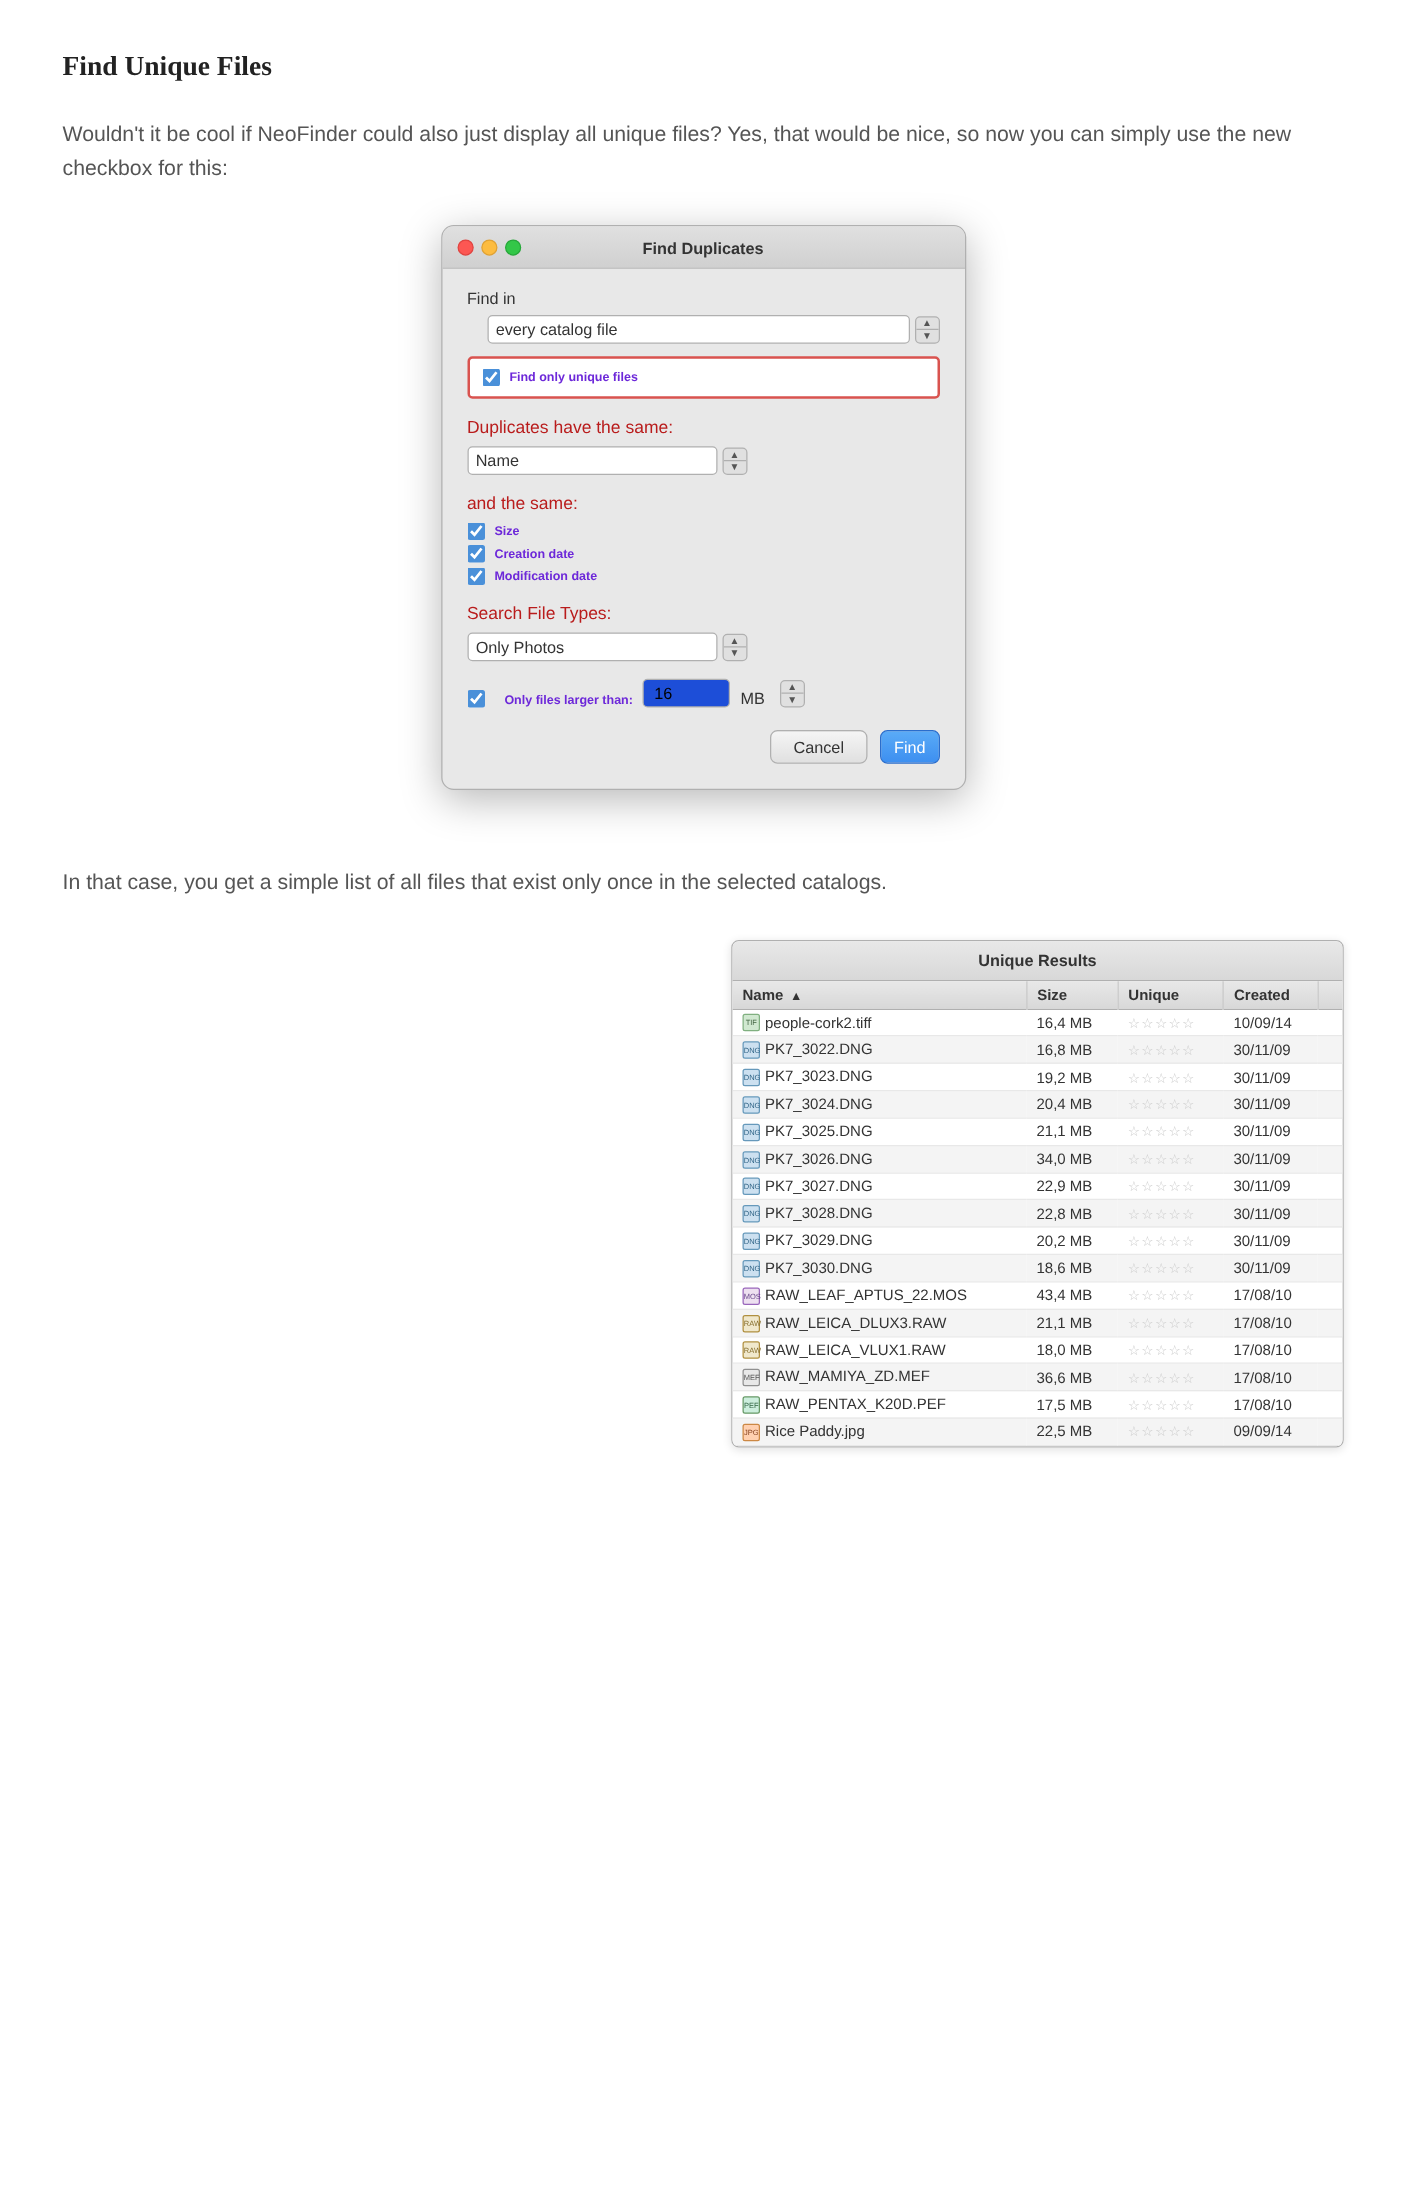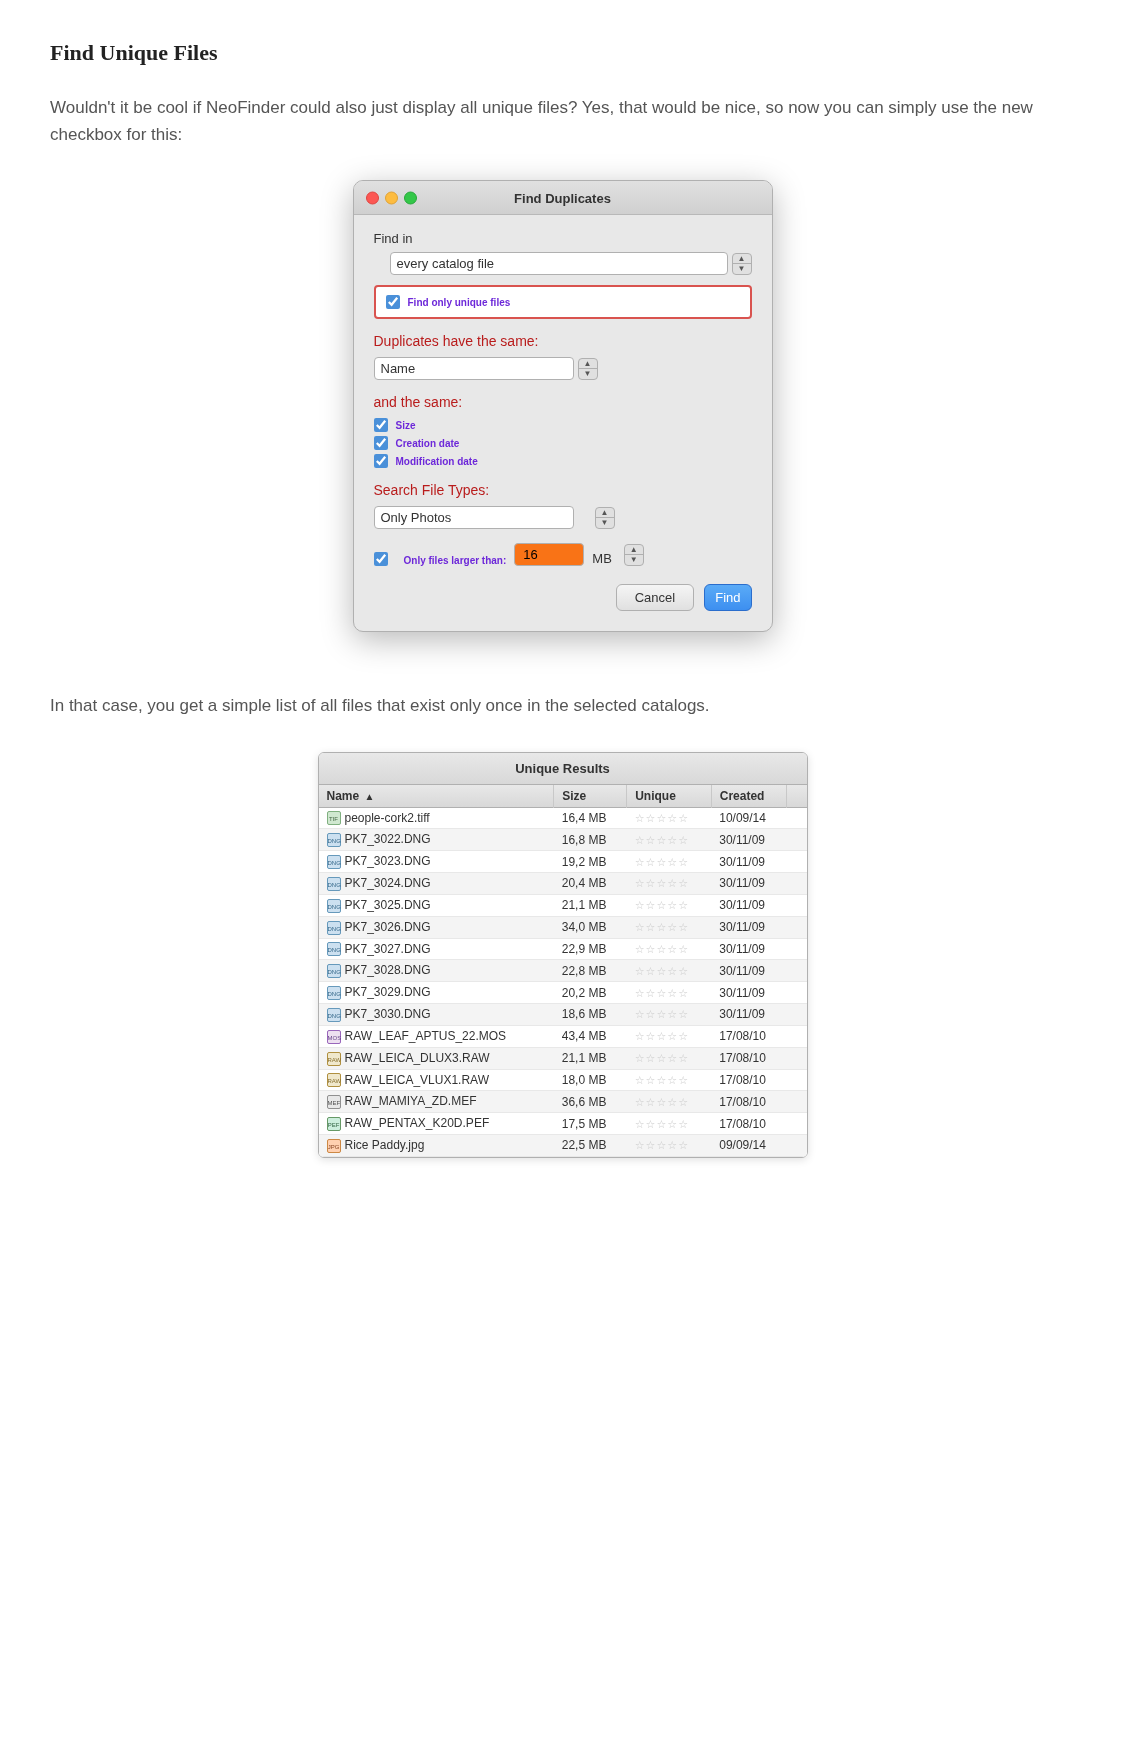--- a/index.html
+++ b/index.html
@@ -190,21 +190,20 @@
       margin-bottom: 4px;
     }
 
     .file-types-section {
       margin-bottom: 14px;
     }
 
     .photos-select-row {
       display: flex;
       align-items: center;
-      gap: 17px;
     }
 
     .photos-select {
       width: 200px;
       background: white;
       border: 1px solid #b0b0b0;
       border-radius: 4px;
       padding: 3px 6px;
       font-size: 13px;
       color: #333;
@@ -218,21 +217,21 @@
       margin-bottom: 18px;
       gap: 8px;
     }
 
     .larger-than-input {
       width: 70px;
       border: 1px solid #b0b0b0;
       border-radius: 4px;
       padding: 3px 8px;
       font-size: 13px;
-      background: #f97316;
+      background: #1d4ed8;
       text-align: left;
     }
 
     .mb-label {
       font-size: 13px;
       color: #333;
     }
 
     .dialog-buttons {
       display: flex;
@@ -257,21 +256,21 @@
       padding: 5px 10px;
       font-size: 13px;
       color: white;
       cursor: pointer;
       font-weight: 500;
     }
 
     
     .table-wrapper {
       display: flex;
-      justify-content: center;
+      justify-content: flex-end;
       margin-top: 10px;
     }
 
     .results-table-container {
       width: 490px;
       border: 1px solid #b0b0b0;
       border-radius: 6px;
       overflow: hidden;
       box-shadow: 0 2px 8px rgba(0,0,0,0.12);
     }

